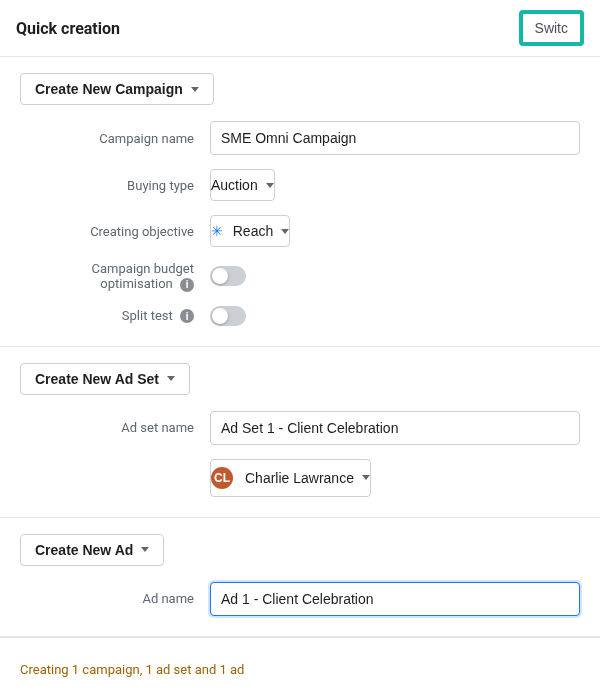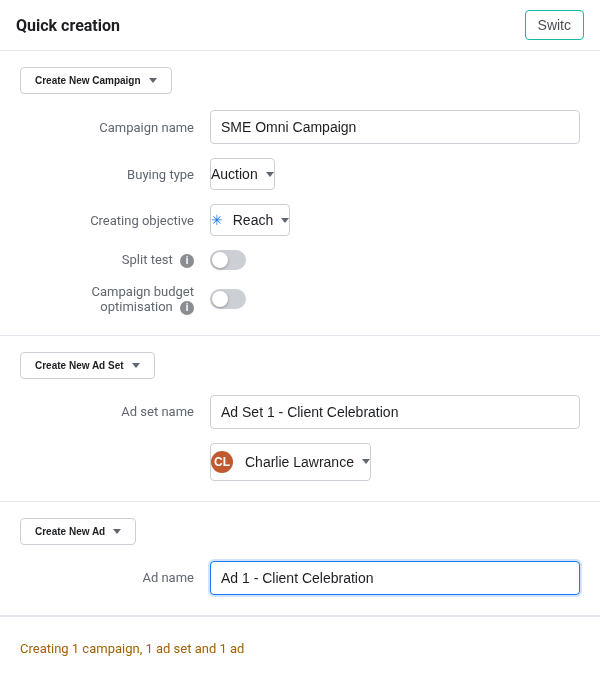--- a/index.html
+++ b/index.html
@@ -24,21 +24,21 @@
       justify-content: space-between;
       padding: 10px 16px 10px 16px;
       border-bottom: 1px solid #e4e6eb;
     }
     .header-title {
       font-size: 16px;
       font-weight: 700;
       color: #1c1e21;
     }
     .switch-btn {
-      border: 1px solid #14b8a6;
+      border: 4px solid #14b8a6;
       background: #fff;
       padding: 6px 12px;
       border-radius: 4px;
       font-size: 14px;
       color: #4b4f56;
       cursor: pointer;
     }
     
     .section {
       padding: 16px 20px 20px 20px;
@@ -49,21 +49,21 @@
     }
     
     .section-header-btn {
       display: inline-flex;
       align-items: center;
       gap: 6px;
       border: 1px solid #ccd0d5;
       background: #fff;
       padding: 7px 14px;
       border-radius: 4px;
-      font-size: 10px;
+      font-size: 14px;
       font-weight: 600;
       color: #1c1e21;
       cursor: pointer;
       margin-bottom: 16px;
     }
     .chevron-down {
       display: inline-block;
       width: 0;
       height: 0;
       border-left: 4px solid transparent;
@@ -226,34 +226,34 @@
           <span class="reach-icon">✳</span>
           <span>Reach</span>
           <span class="chevron-down"></span>
         </button>
       </div>
     </div>
 
     
     <div class="form-row">
       <div class="form-label">
-        <span>Split test</span>
+        <span>Campaign budget optimisation</span>
         <span class="info-icon">i</span>
       </div>
       <div class="form-control-area">
         <div class="toggle-track">
           <div class="toggle-thumb"></div>
         </div>
       </div>
     </div>
 
     
     <div class="form-row">
       <div class="form-label">
-        <span>Campaign budget optimisation</span>
+        <span>Split test</span>
         <span class="info-icon">i</span>
       </div>
       <div class="form-control-area">
         <div class="toggle-track">
           <div class="toggle-thumb"></div>
         </div>
       </div>
     </div>
   </div>
 

